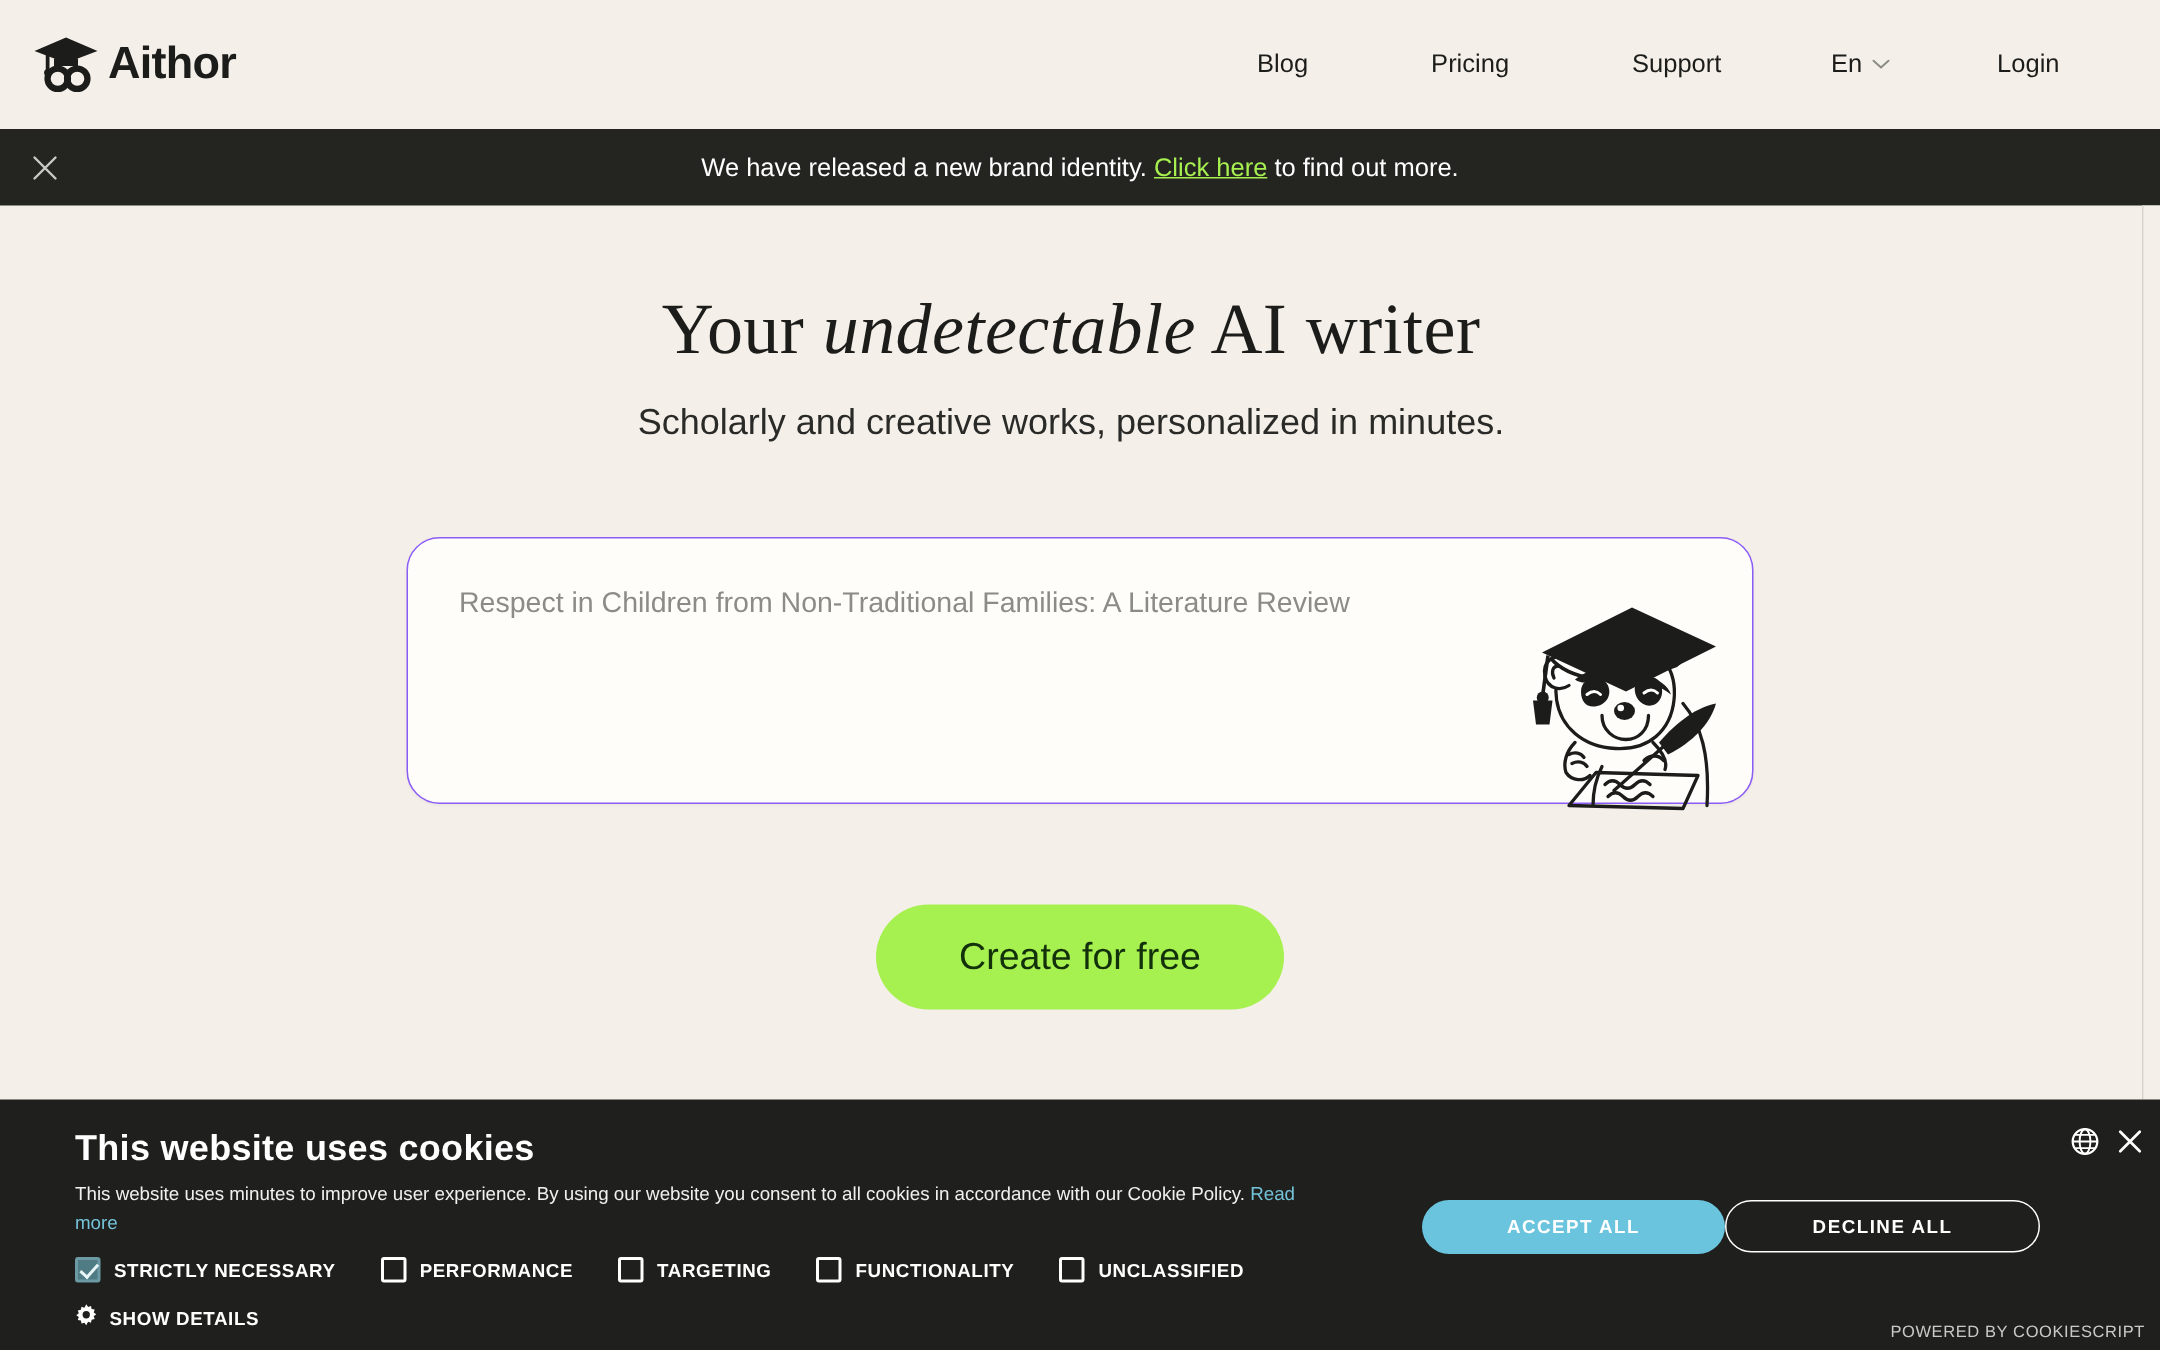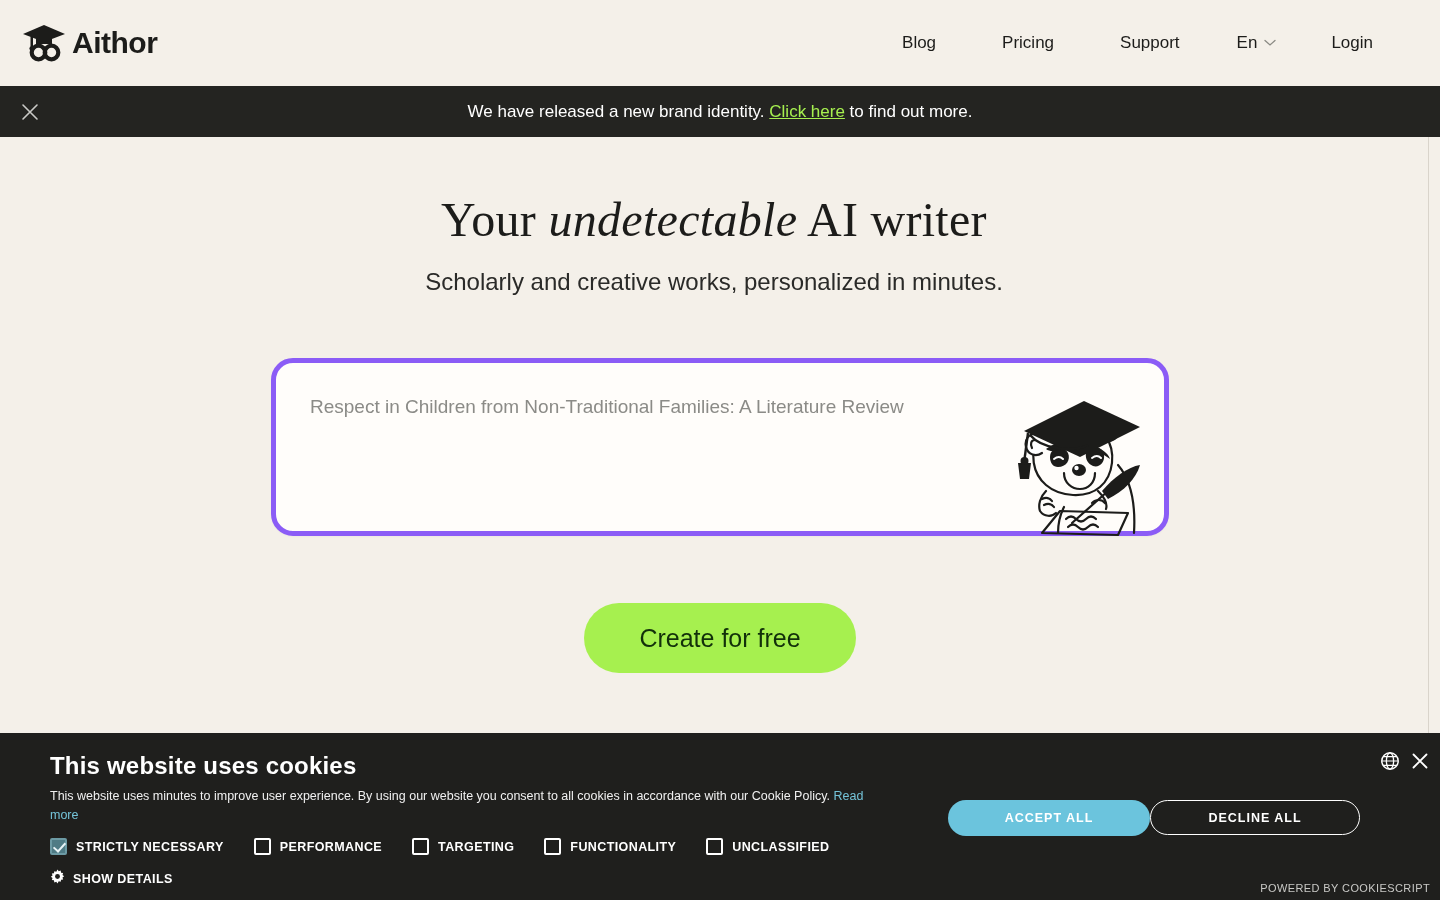--- a/index.html
+++ b/index.html
@@ -47,21 +47,21 @@
     font-weight: bold;
     color: #1c1c1a;
     letter-spacing: -0.5px;
     font-family: "Liberation Sans", sans-serif;
   }
 
   #nav {
     margin-left: auto;
     display: flex;
     align-items: flex-start;
-    gap: 0px;
+    gap: 16px;
   }
   .nav-link {
     font-size: 17px;
     color: #1c1c1a;
     text-decoration: none;
     padding: 8px 33px;
     white-space: nowrap;
     cursor: pointer;
   }
   .lang-select {
@@ -142,21 +142,21 @@
     font-weight: normal;
   }
 
   
   #prompt-card {
     position: absolute;
     top: 358px; left: 271px;
     width: 898px;
     height: 178px;
     background: #fffdfa;
-    border: 5px solid #8b5cf6;
+    border: 1px solid #8b5cf6;
     border-radius: 22px;
     box-shadow: 0 1px 2px rgba(0,0,0,0.03);
     overflow: visible;
   }
   #prompt-input {
     position: absolute;
     top: 33px; left: 34px;
     width: 700px;
     border: none;
     outline: none;

